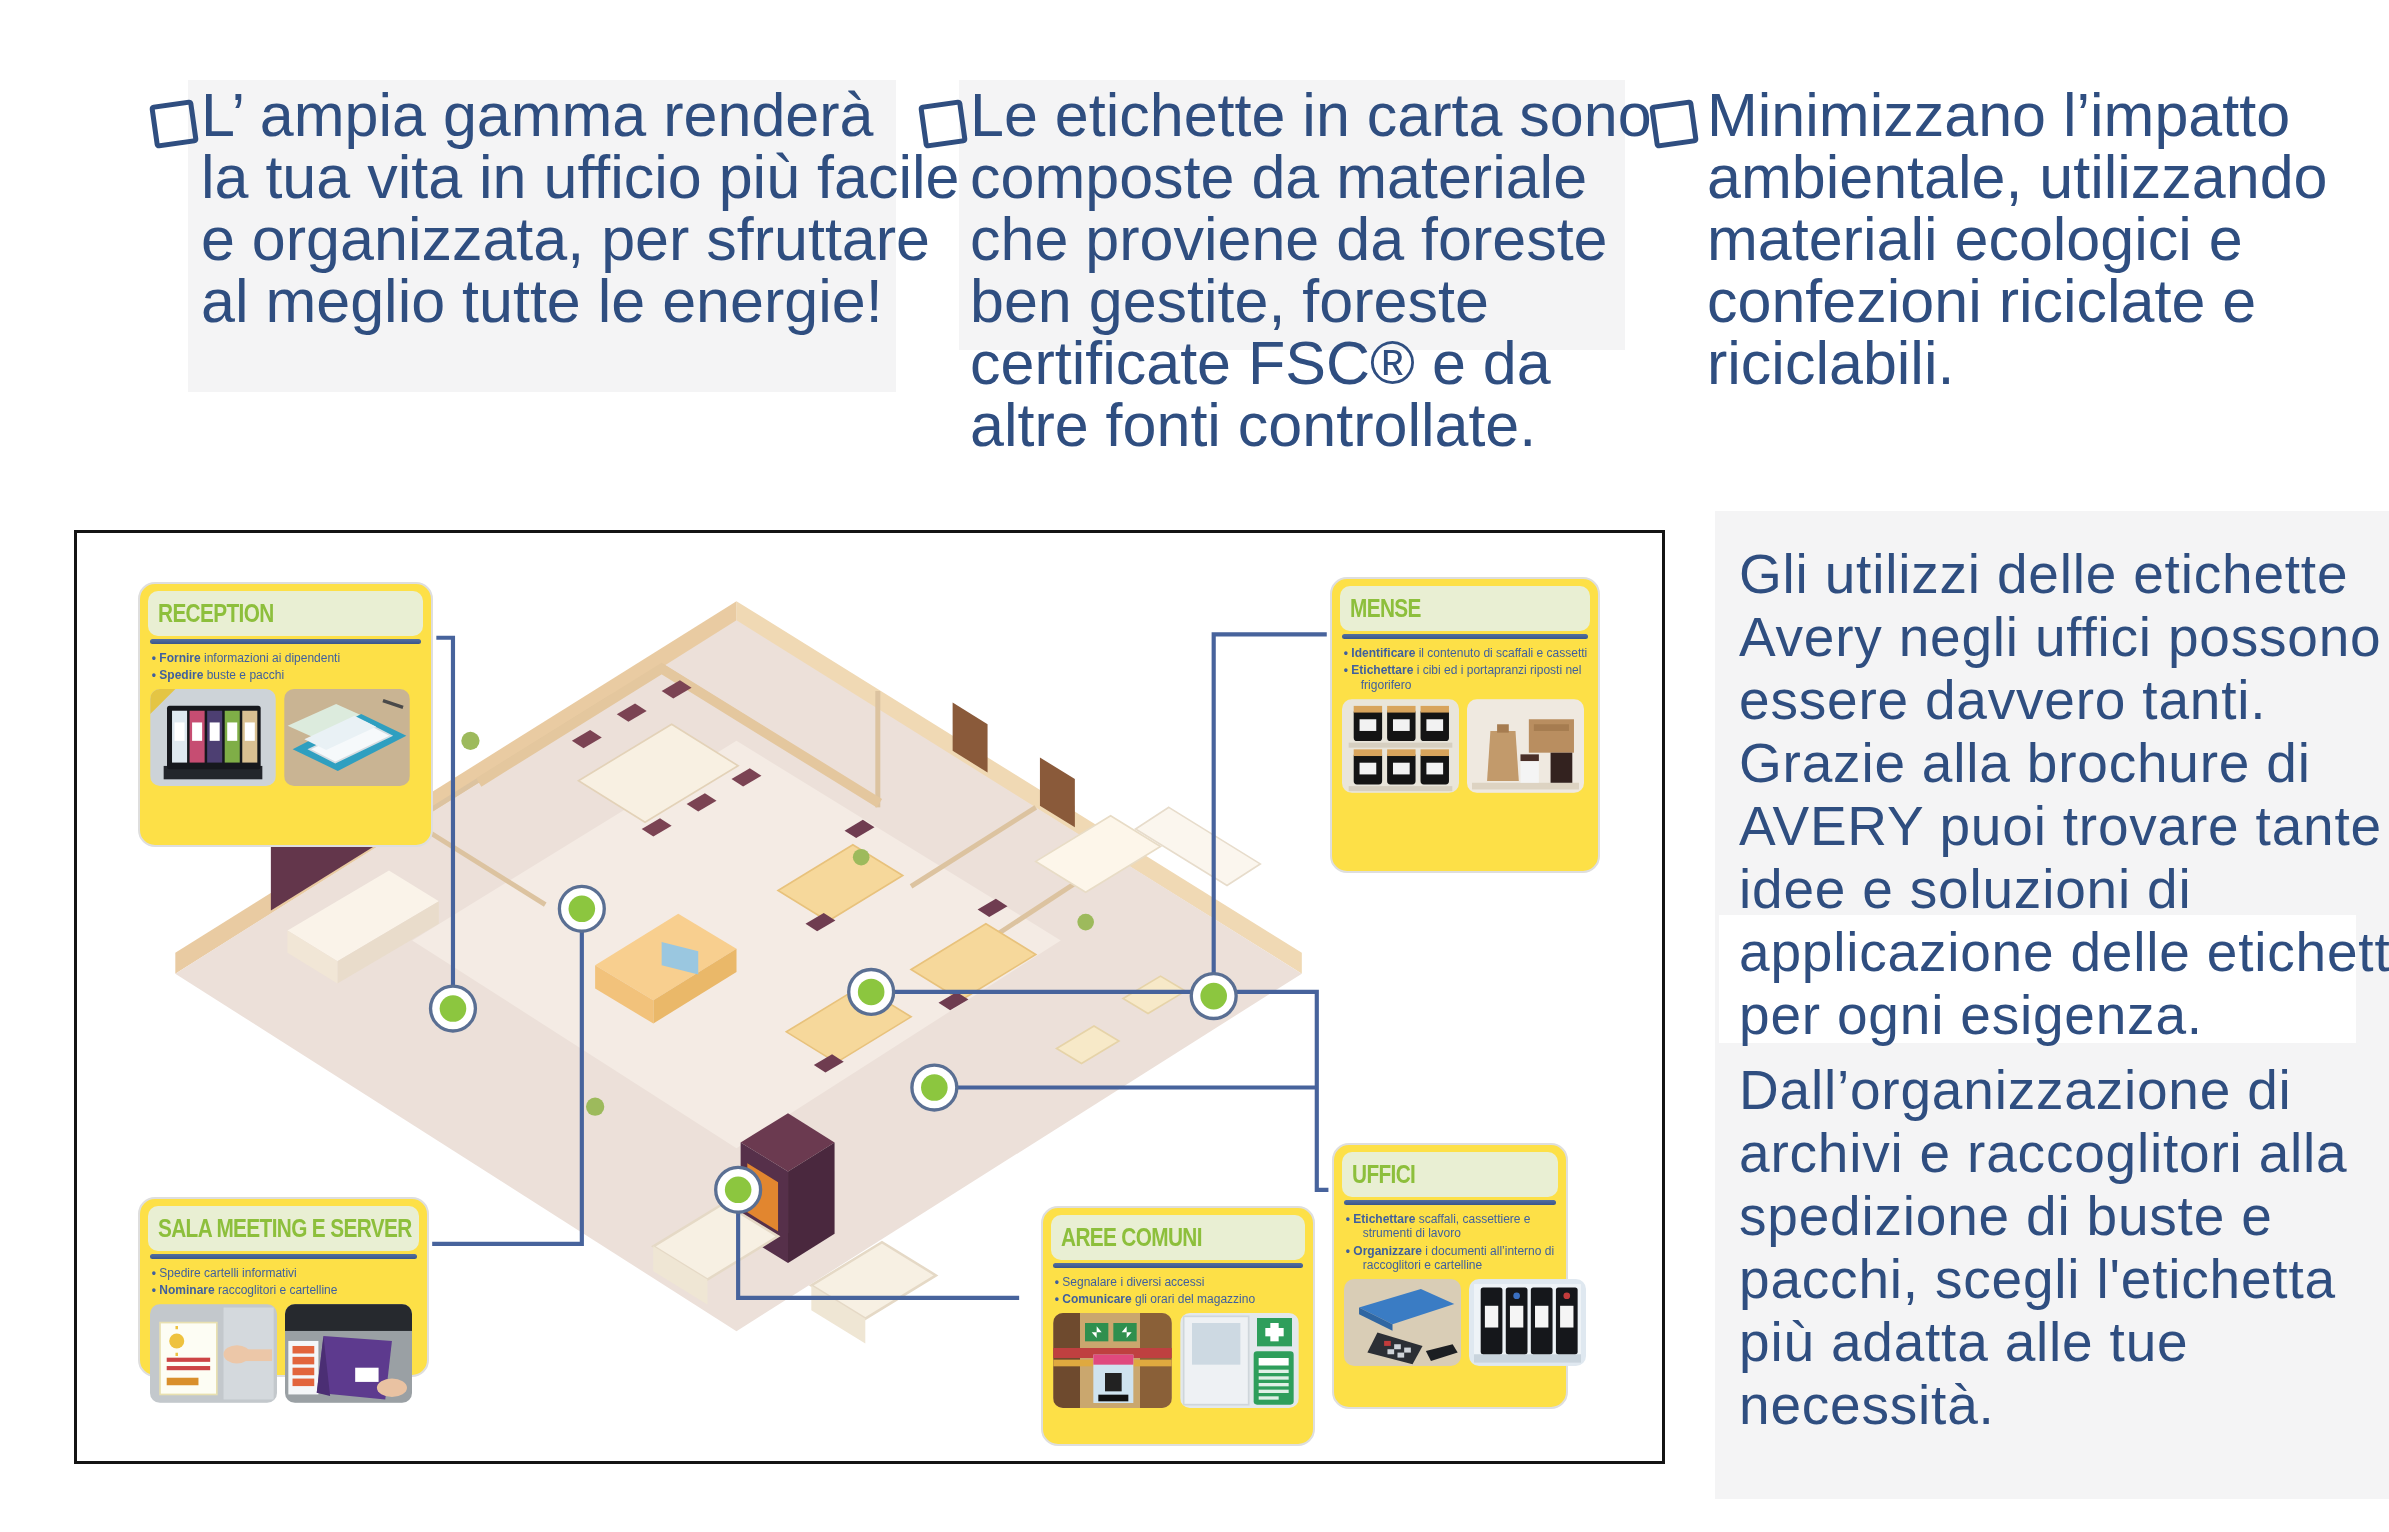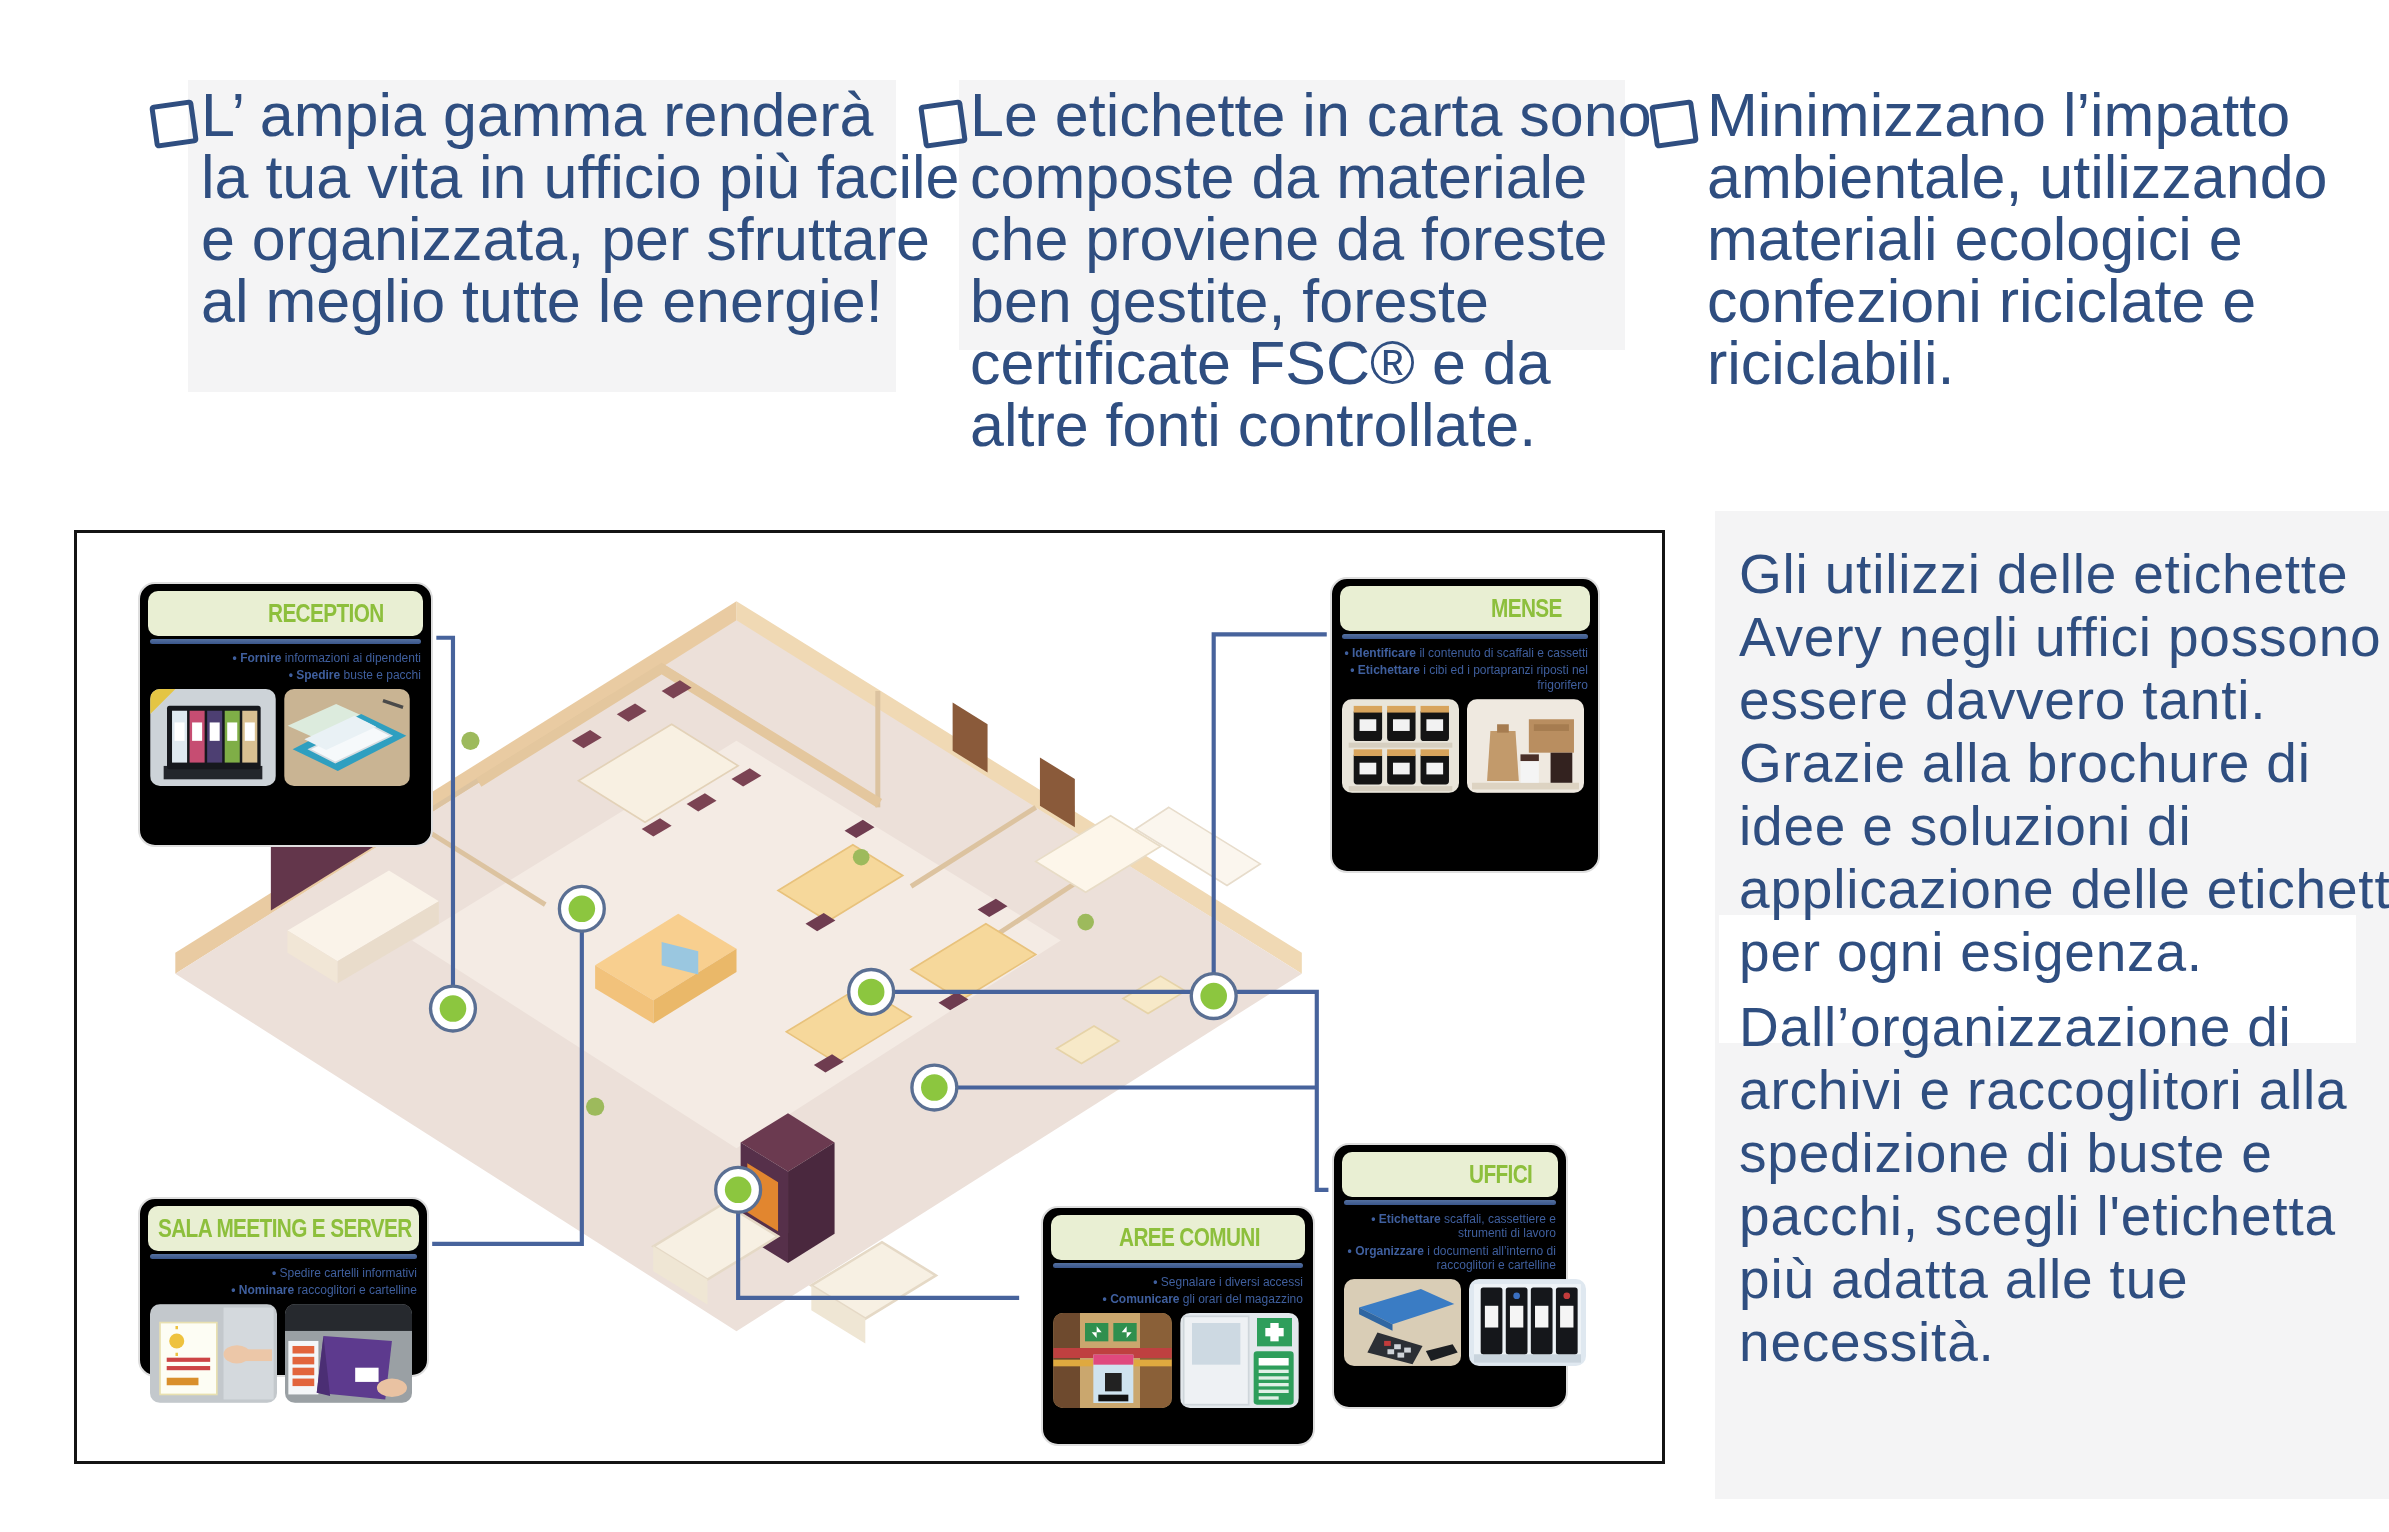--- a/index.html
+++ b/index.html
@@ -30,22 +30,22 @@
   #right-col .para2{margin-top:11.7px;}
   #right-col .line{white-space:nowrap;}
   
   #panel{
     position:absolute;left:74px;top:530px;width:1591px;height:934px;
     background:#ffffff;border:3.4px solid #141414;box-sizing:border-box;
   }
   #office-svg{position:absolute;left:0;top:0;width:1585px;height:927px;}
   
   .callout{
-    position:absolute;background:#000000;border:2.5px solid #dedede;border-radius:17px;
-    box-sizing:border-box;padding:6.7px 8.4px;z-index:5;text-align:right;
+    position:absolute;background:#fde047;border:2.5px solid #dedede;border-radius:17px;
+    box-sizing:border-box;padding:6.7px 8.4px;z-index:5;
   }
   .callout .hdr{
     background:#e9efd3;border-radius:10px;padding:7.5px 10px 4.2px;min-height:34px;
   }
   .callout .hdr .ttl{
     display:inline-block;color:#8dbf3c;font-weight:bold;font-size:26px;
     letter-spacing:-0.8px;transform:scaleX(0.8);transform-origin:left center;white-space:nowrap;
   }
   .callout .rule{height:5px;border-radius:2.5px;margin:2.5px 1.7px 6.7px;
     background:linear-gradient(#54709f,#3a568b);}
@@ -95,20 +95,21 @@
   </div>
 
 <div class="graybox" id="right-gray"></div>
 <div id="white-band"></div>
 <div id="right-col">
   <div class="para1">
       <div class="line">Gli utilizzi delle etichette</div>
       <div class="line">Avery negli uffici possono</div>
       <div class="line">essere davvero tanti.</div>
       <div class="line">Grazie alla brochure di</div>
+      <div class="line">AVERY puoi trovare tante</div>
       <div class="line">idee e soluzioni di</div>
       <div class="line">applicazione delle etichette</div>
       <div class="line">per ogni esigenza.</div>
     </div>
   <div class="para2">
       <div class="line">Dall’organizzazione di</div>
       <div class="line">archivi e raccoglitori alla</div>
       <div class="line">spedizione di buste e</div>
       <div class="line">pacchi, scegli l'etichetta</div>
       <div class="line">più adatta alle tue</div>

